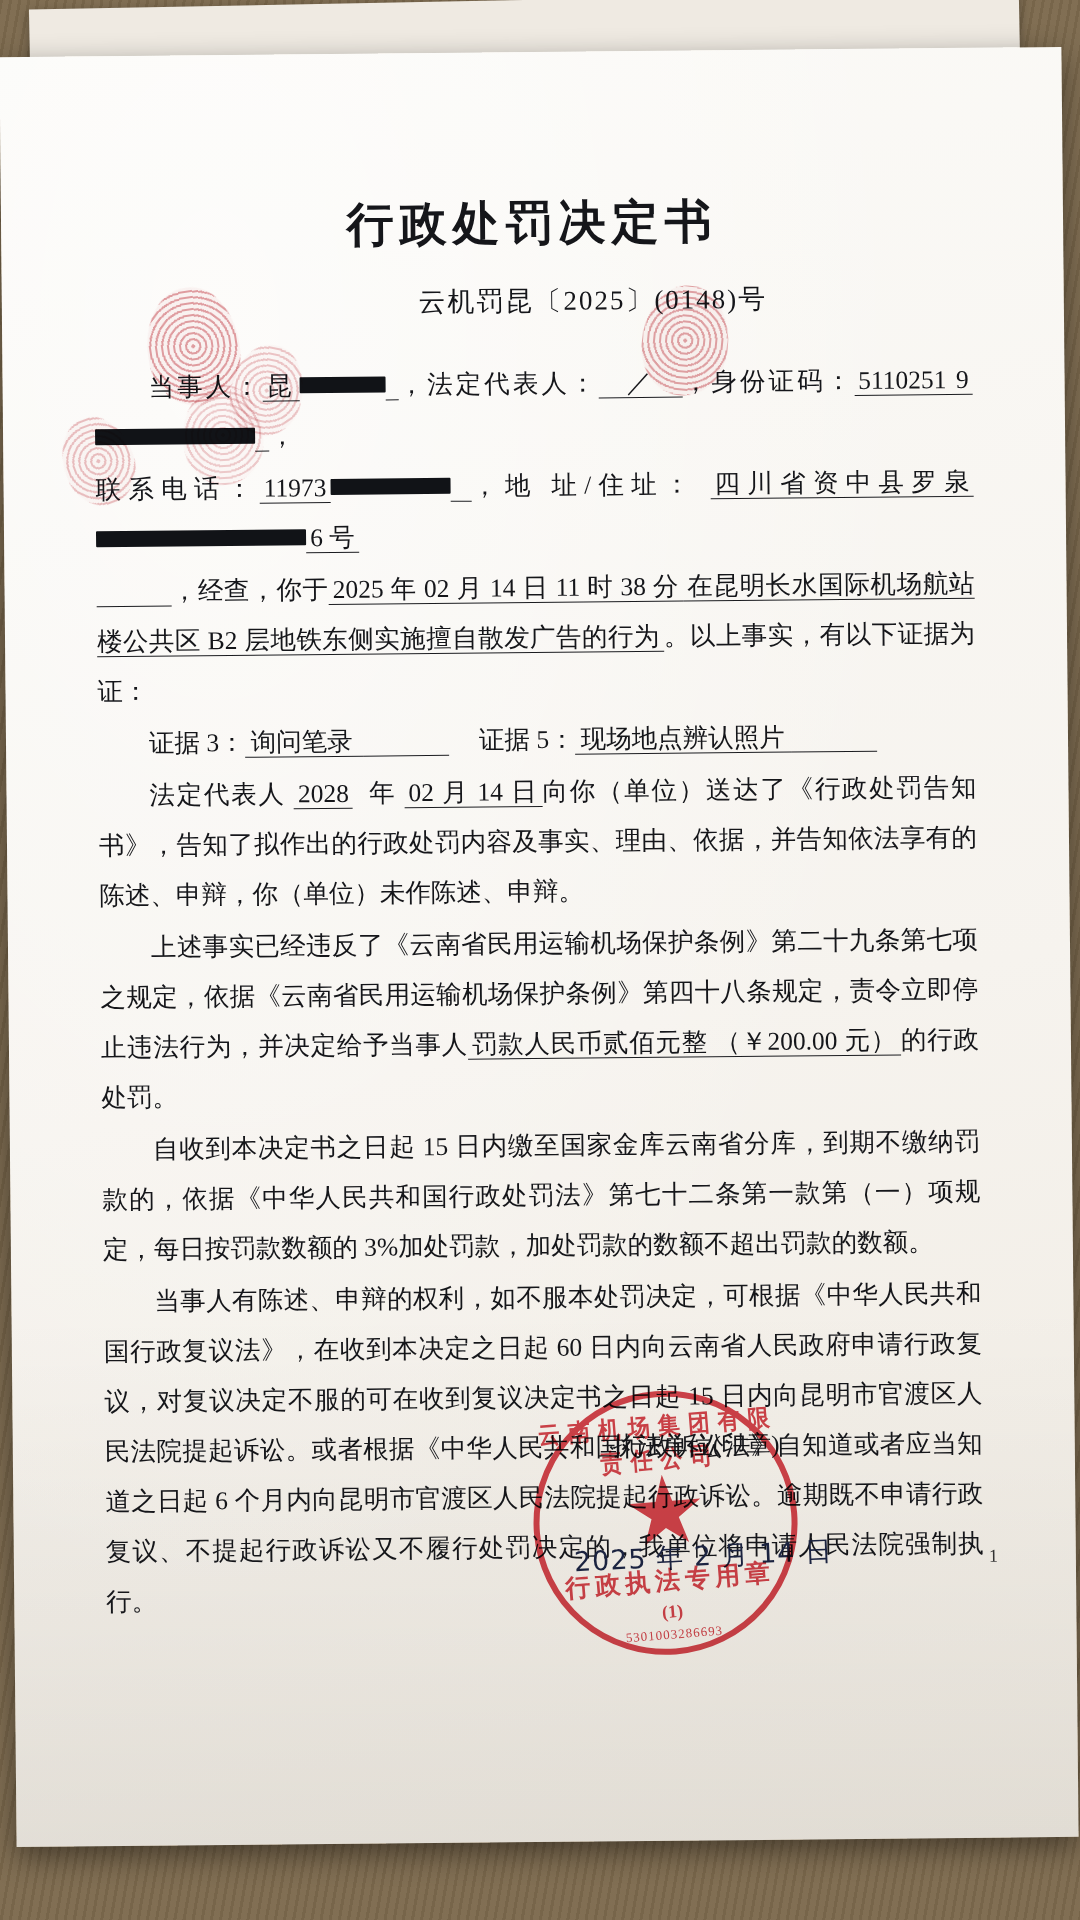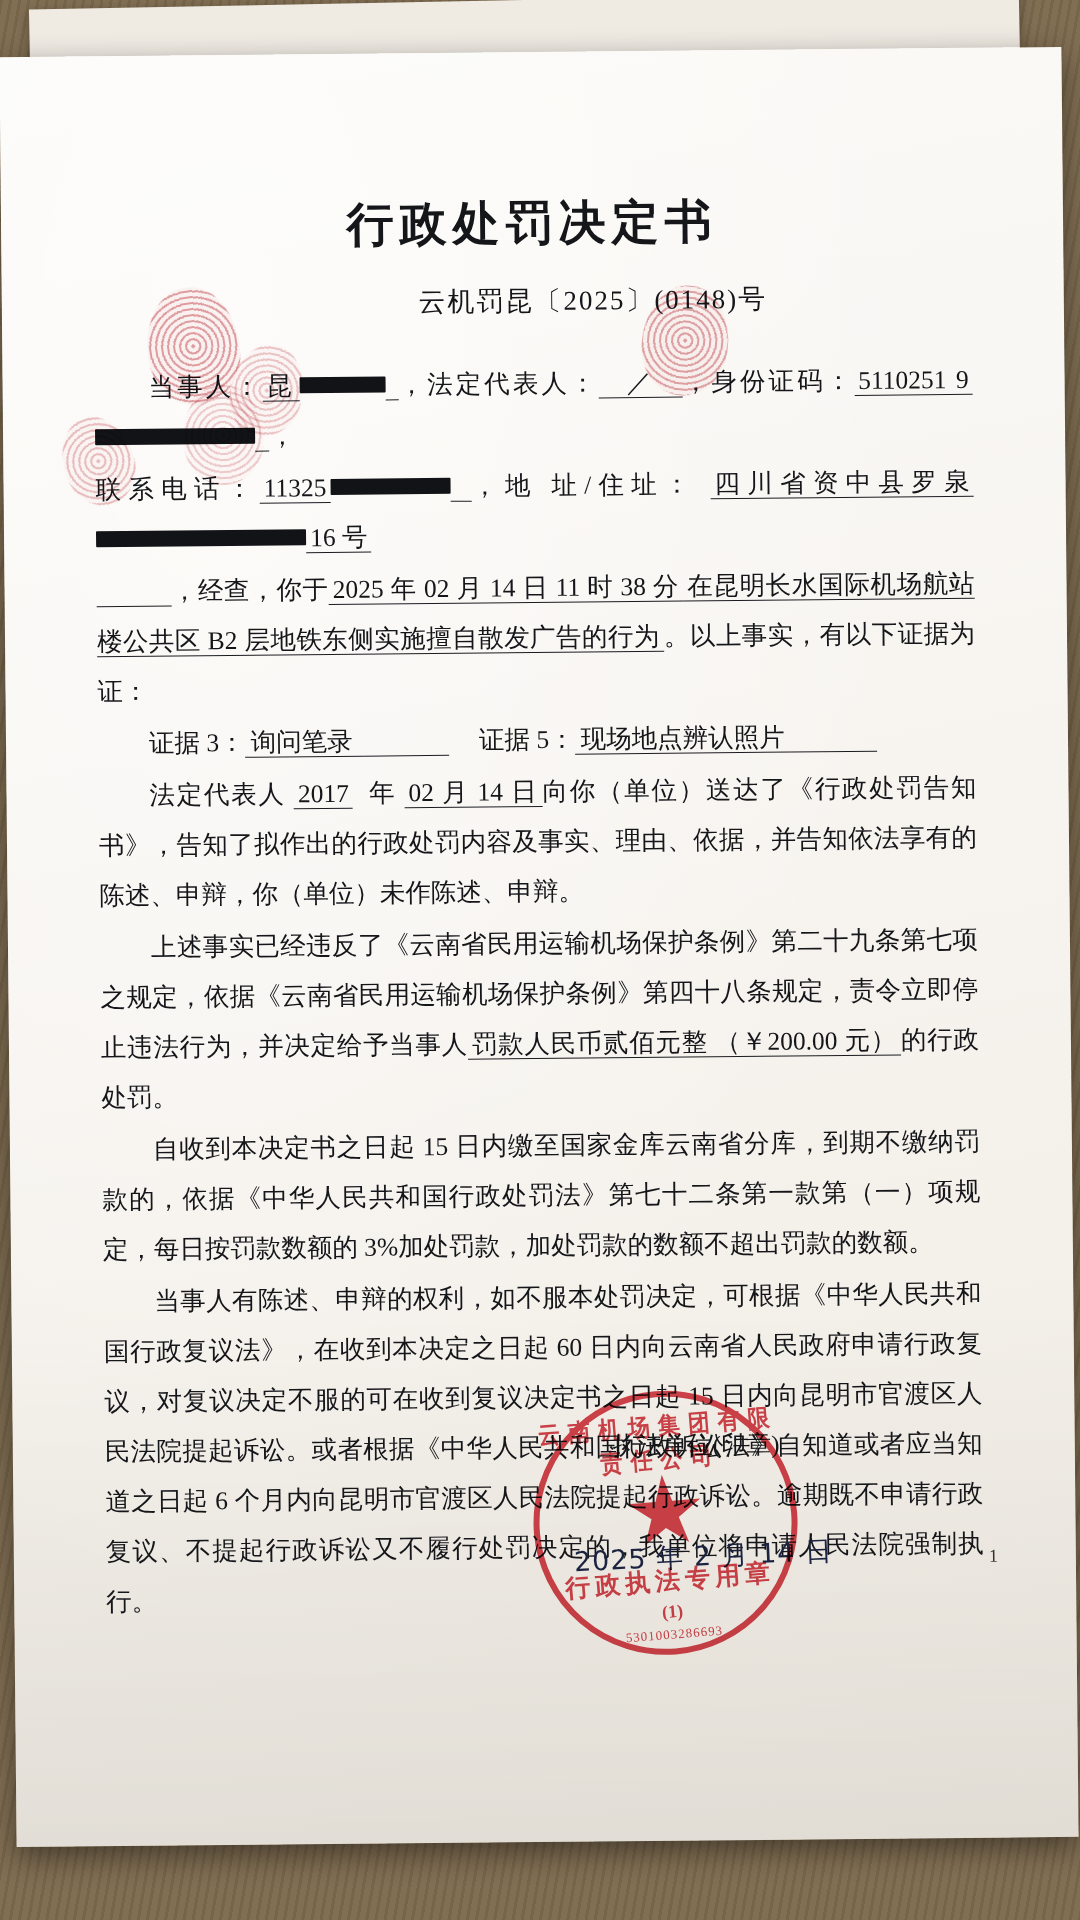--- a/index.html
+++ b/index.html
@@ -220,33 +220,33 @@
     <div class="doc-title">行政处罚决定书</div>
     <div class="doc-number">云机罚昆〔2025〕(0148)号</div>
 
     <div class="body-text">
 
       <p class="para noindent">
         <span style="display:inline-block;width:2em"></span><span>当事人：</span><span class="u">昆</span><span class="redact" style="width:86px"></span><span class="u" style="border-bottom:1.6px solid #1b1c20;padding:0 2px">&nbsp;</span>，<span>法定代表人：</span><span class="u" style="padding:0 28px">／</span>，<span>身份证码：</span><span class="u">5110251 9</span><span class="redact" style="width:160px"></span><span class="u">&nbsp;</span>，
       </p>
 
       <p class="para noindent">
-        <span>联系电话：</span><span class="u">11325</span><span class="redact" style="width:120px"></span><span class="u">&nbsp;</span>，<span>地 址/住址：</span>&nbsp;<span class="u">四川省资中县罗泉</span><span class="redact" style="width:210px"></span><span class="u">16 号</span>
+        <span>联系电话：</span><span class="u">11973</span><span class="redact" style="width:120px"></span><span class="u">&nbsp;</span>，<span>地 址/住址：</span>&nbsp;<span class="u">四川省资中县罗泉</span><span class="redact" style="width:210px"></span><span class="u">6 号</span>
       </p>
 
       <p class="para noindent">
         <span class="u" style="padding:0 34px">&nbsp;</span><span>，经查，你于</span><span class="u">2025 年 02 月 14 日 11 时 38 分</span><span class="u">在昆明长水国际机场航站楼公共区 B2 层地铁东侧实施擅自散发广告的行为</span><span>。以上事实，有以下证据为证：</span>
       </p>
 
       <p class="para ev-line">
         <span>证据 3：</span><span class="u" style="padding:0 10px 0 6px">询问笔录</span><span class="u-wide">&nbsp;</span><span class="ev-gap"></span><span>证据 5：</span><span class="u" style="padding:0 6px">现场地点辨认照片</span><span class="u-wide">&nbsp;</span>
       </p>
 
       <p class="para">
-        <span>法定代表人</span>&nbsp;<span class="u">2017</span>&nbsp;&nbsp;<span>年</span>&nbsp;<span class="u">02 月 14 日</span><span>向你（单位）送达了《行政处罚告知书》，告知了拟作出的行政处罚内容及事实、理由、依据，并告知依法享有的陈述、申辩，你（单位）未作陈述、申辩。</span>
+        <span>法定代表人</span>&nbsp;<span class="u">2028</span>&nbsp;&nbsp;<span>年</span>&nbsp;<span class="u">02 月 14 日</span><span>向你（单位）送达了《行政处罚告知书》，告知了拟作出的行政处罚内容及事实、理由、依据，并告知依法享有的陈述、申辩，你（单位）未作陈述、申辩。</span>
       </p>
 
       <p class="para">
         <span>上述事实已经违反了《云南省民用运输机场保护条例》第二十九条第七项之规定，依据《云南省民用运输机场保护条例》第四十八条规定，责令立即停止违法行为，并决定给予当事人</span><span class="u">罚款人民币贰佰元整 （￥200.00 元）</span><span>的行政处罚。</span>
       </p>
 
       <p class="para">自收到本决定书之日起 15 日内缴至国家金库云南省分库，到期不缴纳罚款的，依据《中华人民共和国行政处罚法》第七十二条第一款第（一）项规定，每日按罚款数额的 3%加处罚款，加处罚款的数额不超出罚款的数额。</p>
 
       <p class="para">当事人有陈述、申辩的权利，如不服本处罚决定，可根据《中华人民共和国行政复议法》，在收到本决定之日起 60 日内向云南省人民政府申请行政复议，对复议决定不服的可在收到复议决定书之日起 15 日内向昆明市官渡区人民法院提起诉讼。或者根据《中华人民共和国行政诉讼法》自知道或者应当知道之日起 6 个月内向昆明市官渡区人民法院提起行政诉讼。逾期既不申请行政复议、不提起行政诉讼又不履行处罚决定的，我单位将申请人民法院强制执行。</p>
     </div>

